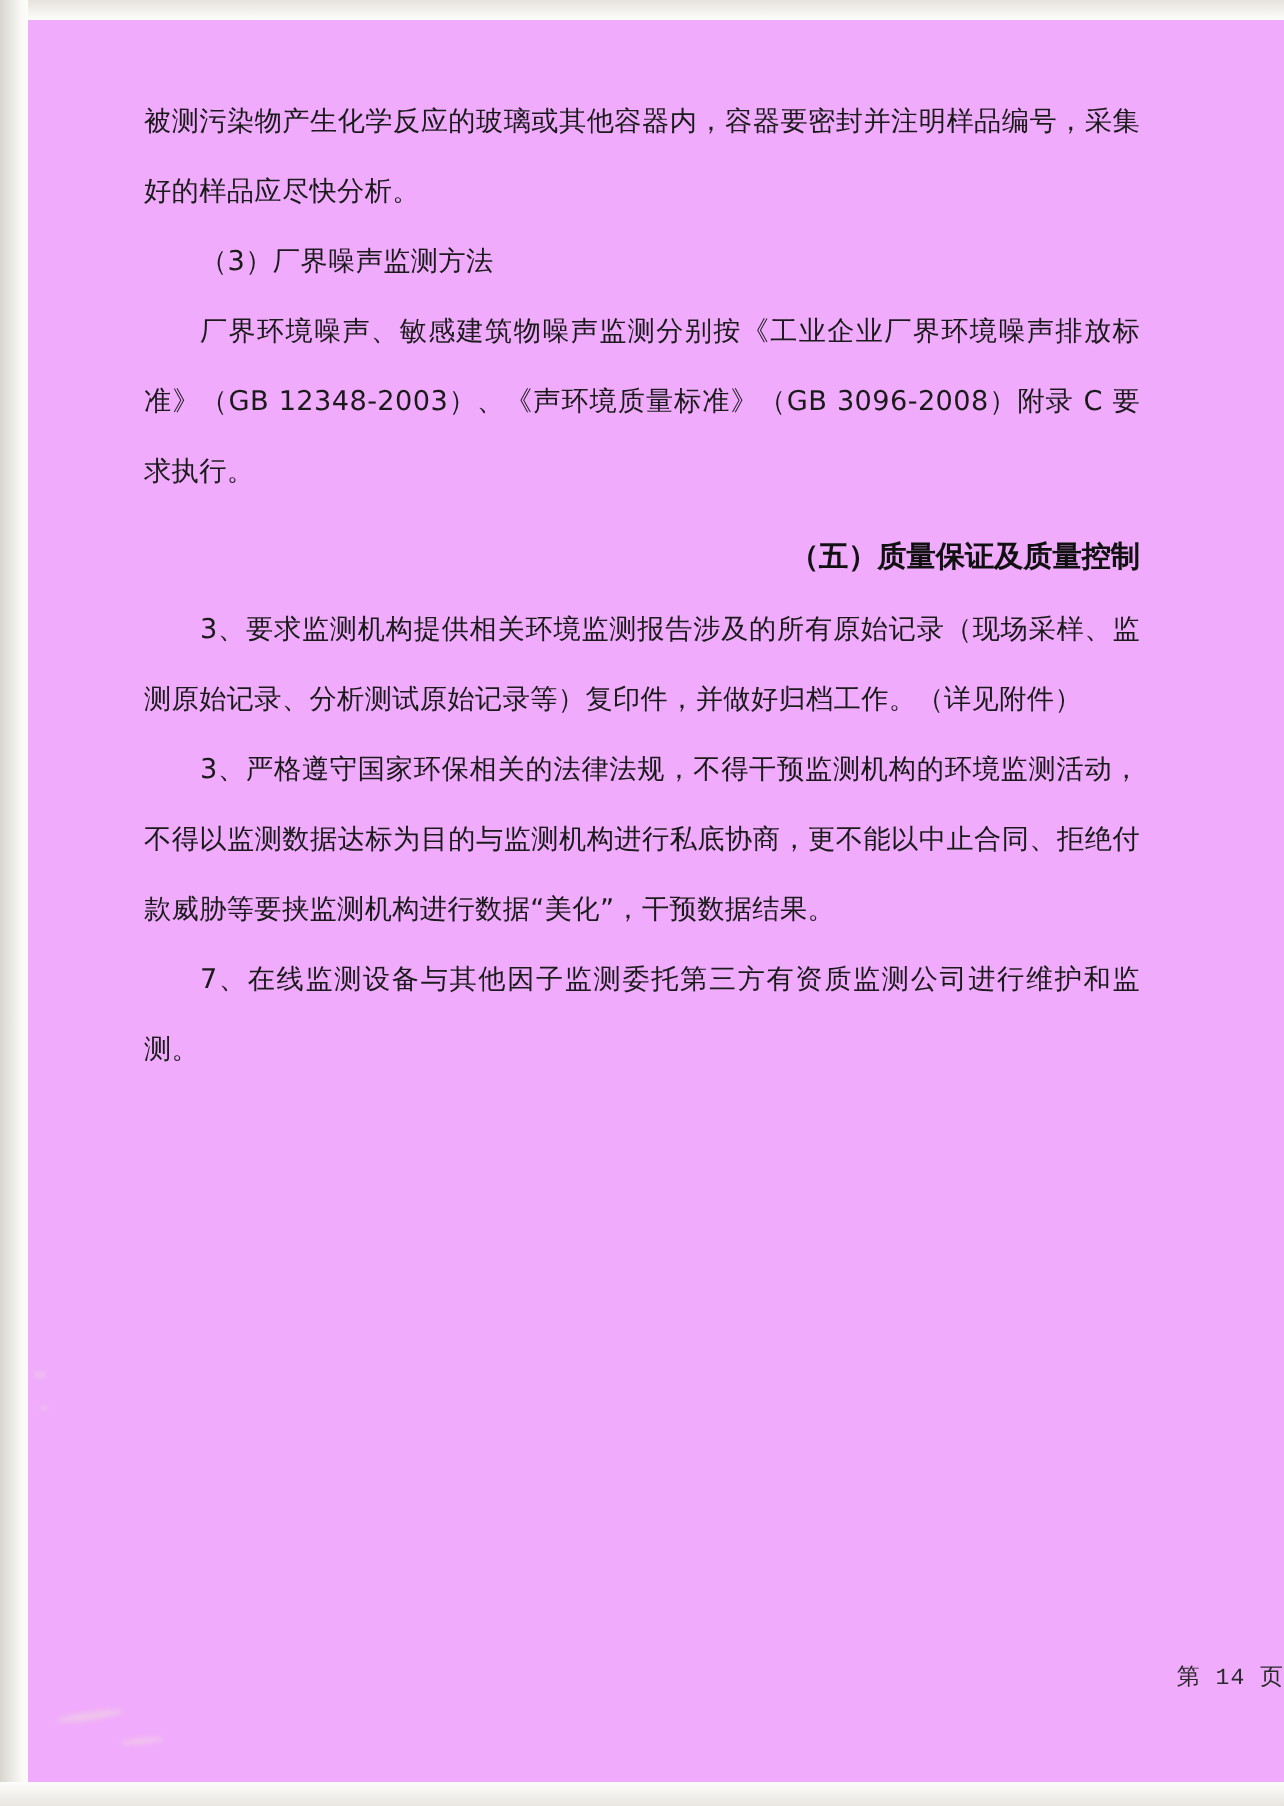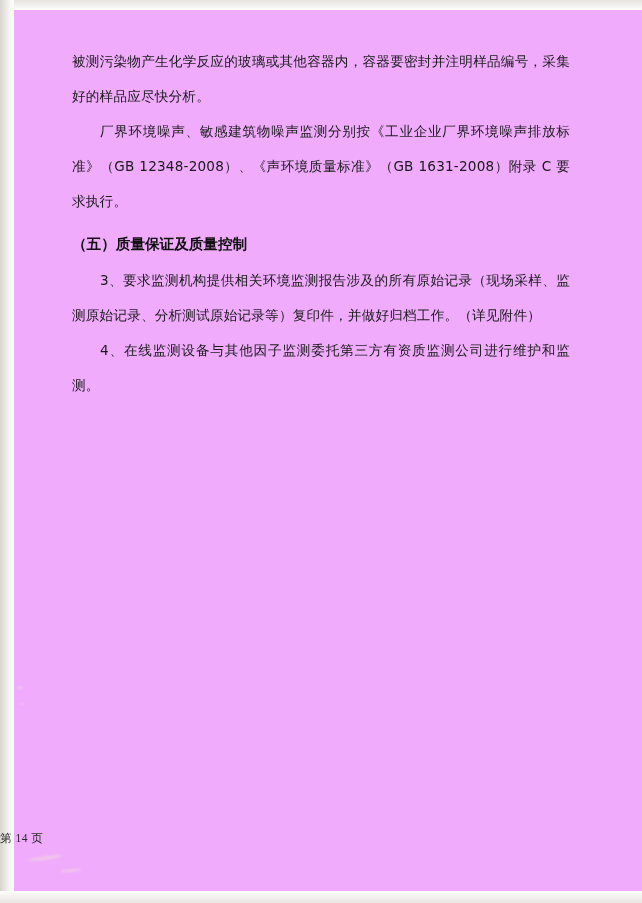--- a/index.html
+++ b/index.html
@@ -76,28 +76,29 @@
   .indent {
     text-indent: 28px;
   }
   .heading {
     font-family: "DejaVu Sans", sans-serif;
     font-size: 14.6px;
     font-weight: bold;
     line-height: 38px;
     margin: 6px 0 0 0;
     color: #111111;
+    text-align: right;
   }
   .footer {
     position: absolute;
     left: 0;
     top: 831px;
     width: 642px;
-    text-align: left;
-    font-family: Liberation Serif, serif;
+    text-align: right;
+    font-family: Liberation Mono, monospace;
     font-size: 11.5px;
     color: #2a2a2a;
     letter-spacing: 0.5px;
   }
 </style>
 </head>
 <body>
 
 <div class="page">
   <div class="page-edge-top"></div>
@@ -107,29 +108,31 @@
 
   <div class="smudge s1"></div>
   <div class="smudge s2"></div>
   <div class="smudge s3"></div>
   <div class="smudge s4"></div>
 
   <div class="content">
 
     <p class="para">被测污染物产生化学反应的玻璃或其他容器内，容器要密封并注明样品编号，采集好的样品应尽快分析。</p>
 
+    <p class="para indent">（3）厂界噪声监测方法</p>
 
-    <p class="para indent">厂界环境噪声、敏感建筑物噪声监测分别按《工业企业厂界环境噪声排放标准》（GB 12348-2008）、《声环境质量标准》（GB 1631-2008）附录 C 要求执行。</p>
+    <p class="para indent">厂界环境噪声、敏感建筑物噪声监测分别按《工业企业厂界环境噪声排放标准》（GB 12348-2003）、《声环境质量标准》（GB 3096-2008）附录 C 要求执行。</p>
 
     <h2 class="heading">（五）质量保证及质量控制</h2>
 
     <p class="para indent">3、要求监测机构提供相关环境监测报告涉及的所有原始记录（现场采样、监测原始记录、分析测试原始记录等）复印件，并做好归档工作。（详见附件）</p>
 
 
+    <p class="para indent">3、严格遵守国家环保相关的法律法规，不得干预监测机构的环境监测活动，不得以监测数据达标为目的与监测机构进行私底协商，更不能以中止合同、拒绝付款威胁等要挟监测机构进行数据“美化”，干预数据结果。</p>
 
-    <p class="para indent">4、在线监测设备与其他因子监测委托第三方有资质监测公司进行维护和监测。</p>
+    <p class="para indent">7、在线监测设备与其他因子监测委托第三方有资质监测公司进行维护和监测。</p>
 
   </div>
 
   <div class="footer">
     <span>第 14 页</span>
   </div>
 </div>
 
 </body></html>

